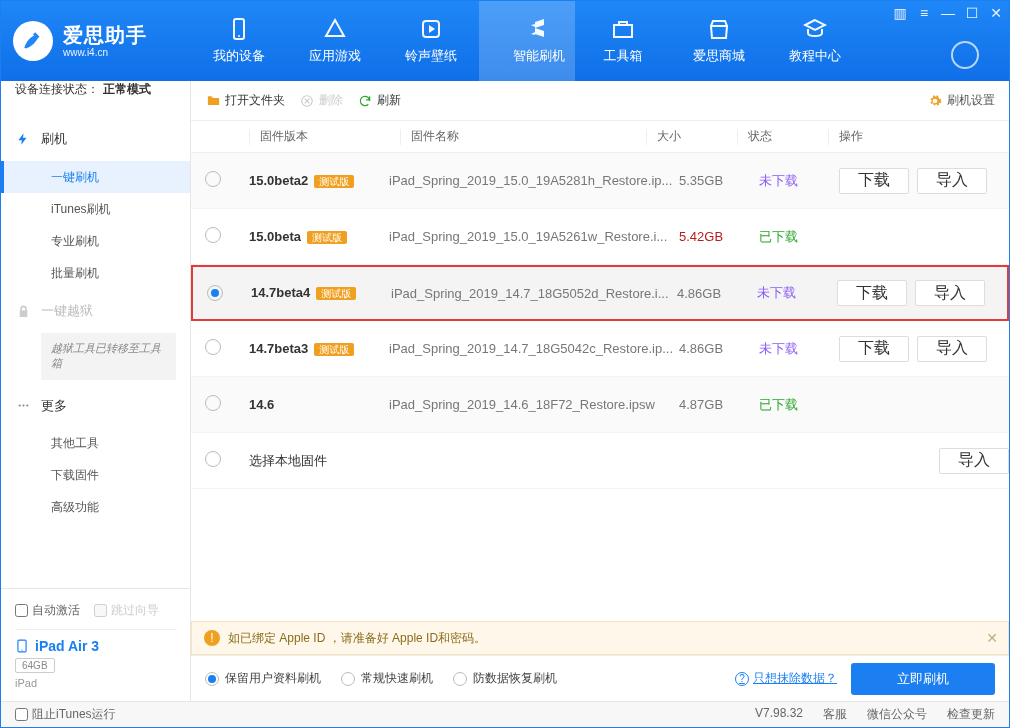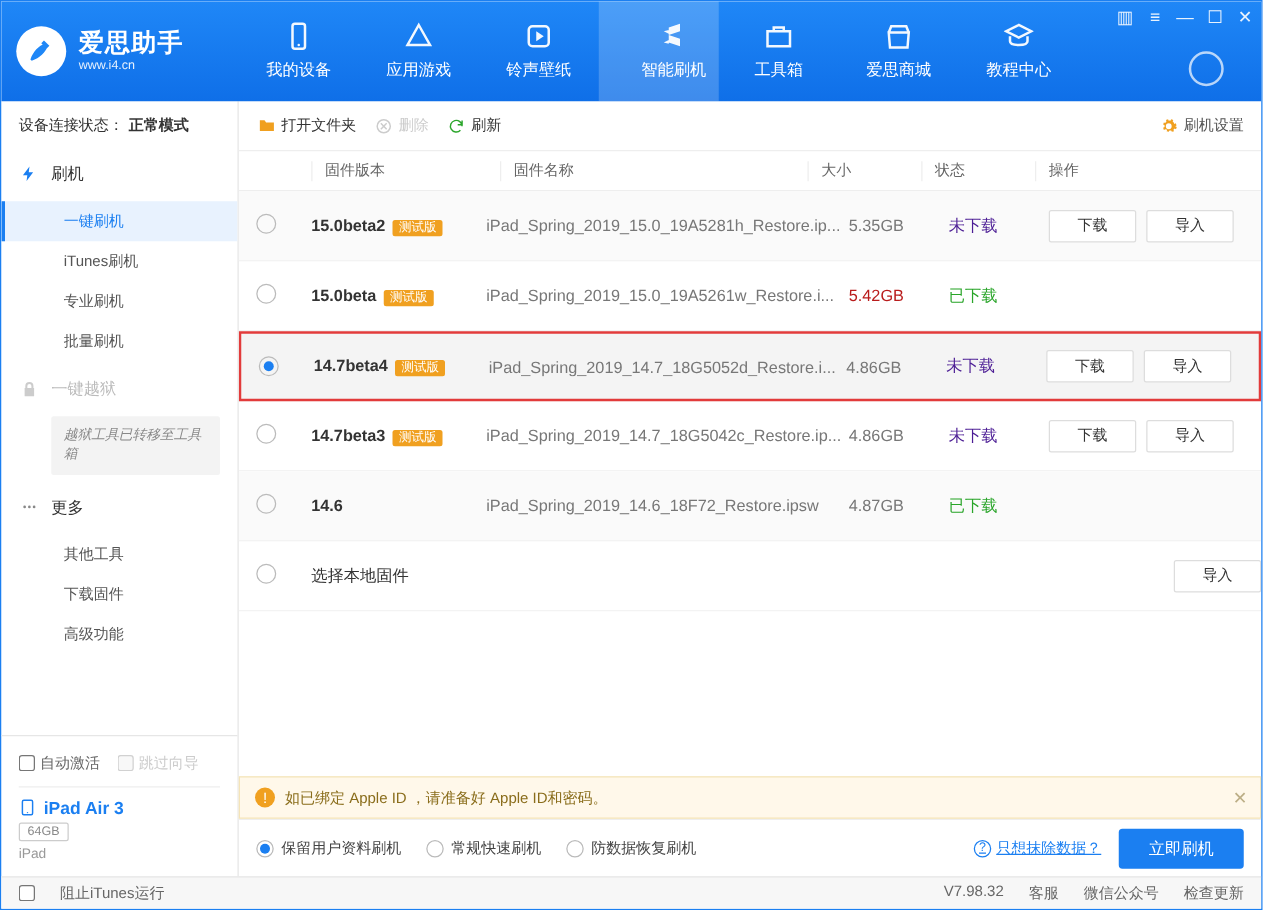--- a/index.html
+++ b/index.html
@@ -18,21 +18,21 @@
   .nav-item.active { background: rgba(255,255,255,.2); padding-left: 24px; }
   .nav-item .nav-icon { width: 24px; height: 24px; margin-bottom: 6px; fill: #fff; opacity: .95; display:flex; align-items:center; justify-content:center; }
   .titlebar-right { position: absolute; right: 6px; top: 4px; display: flex; gap: 10px; align-items:center; }
   .titlebar-right span { color:#fff; font-size:14px; cursor:pointer; opacity:.9; width:14px; text-align:center; }
   .down-circle { position:absolute; right:30px; top:40px; width:28px; height:28px; border:2px solid rgba(255,255,255,.7); border-radius:50%; display:flex; align-items:center; justify-content:center; cursor:pointer;}
   .down-circle svg { width:14px; height:14px; fill:rgba(255,255,255,.9);}
   
   
   .body { display:flex; height: calc(100% - 80px - 26px); }
   .sidebar { width:190px; border-right:1px solid #e6e6e6; display:flex; flex-direction:column; }
-  .conn-status { height:40px; display:flex; align-items:flex-end; padding:12px 14px; font-size:12px; color:#333; }
+  .conn-status { height:40px; display:flex; align-items:flex-start; padding:0 14px; font-size:12px; color:#333; }
   .conn-status b { margin-left:4px; }
   .sidebar-scroll { flex:1; overflow:auto; }
   .sidebar-group-h { display:flex; align-items:center; height:36px; padding:0 14px; color:#333; font-size:13px; cursor:pointer;}
   .sidebar-group-h .g-icon { width:16px; height:16px; margin-right:10px; display:flex; align-items:center; justify-content:center;}
   .sidebar-group-h.disabled { color:#bbb; }
   .sidebar-sub { padding:4px 0 4px 0; }
   .sidebar-sub-item { height:32px; padding-left:50px; display:flex; align-items:center; font-size:12px; color:#555; cursor:pointer; }
   .sidebar-sub-item.active { background:#e8f2fe; color:#1b7ff1; border-left:3px solid #1b7ff1; padding-left:47px;}
   .sidebar-note { margin:4px 14px 8px 40px; background:#f3f3f3; color:#888; font-size:11px; padding:8px 10px; line-height:1.4; border-radius:2px; cursor:pointer;font-style:italic;}
   
@@ -65,40 +65,40 @@
   .col-ops { width:170px; display:flex; gap:8px; }
   .vline { width:1px; height:16px; background:#eee; margin-right:10px;}
   
   .table-body { flex:1; overflow:auto; }
   .row { display:flex; align-items:center; height:56px; padding-left:14px; font-size:13px; border-bottom:1px solid #f3f3f3;}
   .row:nth-child(odd){ background:#fafafa; }
   .row.highlight { border:2px solid #e23b3b; background:#f4f4f4; }
   .radio { width:16px; height:16px; border:1px solid #bbb; border-radius:50%; display:inline-flex; align-items:center; justify-content:center; cursor:pointer;}
   .radio.checked::after { content:""; width:8px; height:8px; background:#1b7ff1; border-radius:50%;}
   .beta-badge { background:#f0a020; color:#fff; font-size:10px; padding:1px 5px; border-radius:2px; margin-left:6px;}
-  .op-btn { border:1px solid #ddd; background:#fff; color:#333; height:26px; width:70px; border-radius:2px; cursor:pointer; font-size:12px;}
-  .st-orange { color:#4c1d95; }
+  .op-btn { border:1px solid #ddd; background:#fff; color:#333; height:26px; width:70px; border-radius:2px; cursor:pointer; font-size:16px;}
+  .st-orange { color:#8b5cf6; }
   .st-green { color:#2aa52a; }
   
   
   .warning-bar { background:#fff8ea; border:1px solid #f4e4b8; color:#8a6d1b; display:flex; align-items:center; padding:0 12px; height:34px; margin:0 0 0 0; position:relative;}
   .warning-bar .warn-ic { width:16px;height:16px;background:#f0a020;color:#fff;border-radius:50%;display:flex;align-items:center;justify-content:center;font-size:12px;margin-right:8px;}
   .warning-bar .close-w { position:absolute; right:10px; color:#bcae86; cursor:pointer; font-size:14px;}
   
   .action-bar { height:46px; display:flex; align-items:center; padding:0 14px; gap:20px; border-top:1px solid #eee;}
   .ab-radio { display:flex; align-items:center; gap:6px; color:#444; cursor:pointer;}
   .ab-radio .radio.sm { width:14px;height:14px;}
   .ab-right { margin-left:auto; display:flex; align-items:center; gap:14px;}
   .ab-link { color:#1b7ff1; text-decoration:underline; cursor:pointer; display:flex; align-items:center; gap:4px;}
   .ab-link .q-ic { width:14px;height:14px;border:1px solid #1b7ff1;border-radius:50%;font-size:10px;display:flex;align-items:center;justify-content:center;}
-  .primary-btn { background:#1b7ff1; color:#fff; border:none; height:32px; width:100px; border-radius:3px; cursor:pointer; font-size:13px;}
+  .primary-btn { background:#1b7ff1; color:#fff; border:none; height:32px; width:144px; border-radius:3px; cursor:pointer; font-size:13px;}
   
   
   .footer { height:26px; background:#f7f7f7; border-top:1px solid #e6e6e6; display:flex; align-items:center; padding:0 14px; font-size:12px; color:#666;}
-  .footer label { display:flex; align-items:center; gap:20px; cursor:pointer;}
+  .footer label { display:flex; align-items:center; gap:4px; cursor:pointer;}
   .footer .f-right { margin-left:auto; display:flex; gap:20px; }
 </style>
 </head>
 <body>
 
 <div class="header">
   <div class="logo-area">
     <div class="logo-icon">
       <svg viewBox="0 0 24 24">
           <path d="M4 18c2-6 6-10 11-12l2 2c-2 5-6 9-12 11zM14 4l4 4-2 2-4-4z"></path>

